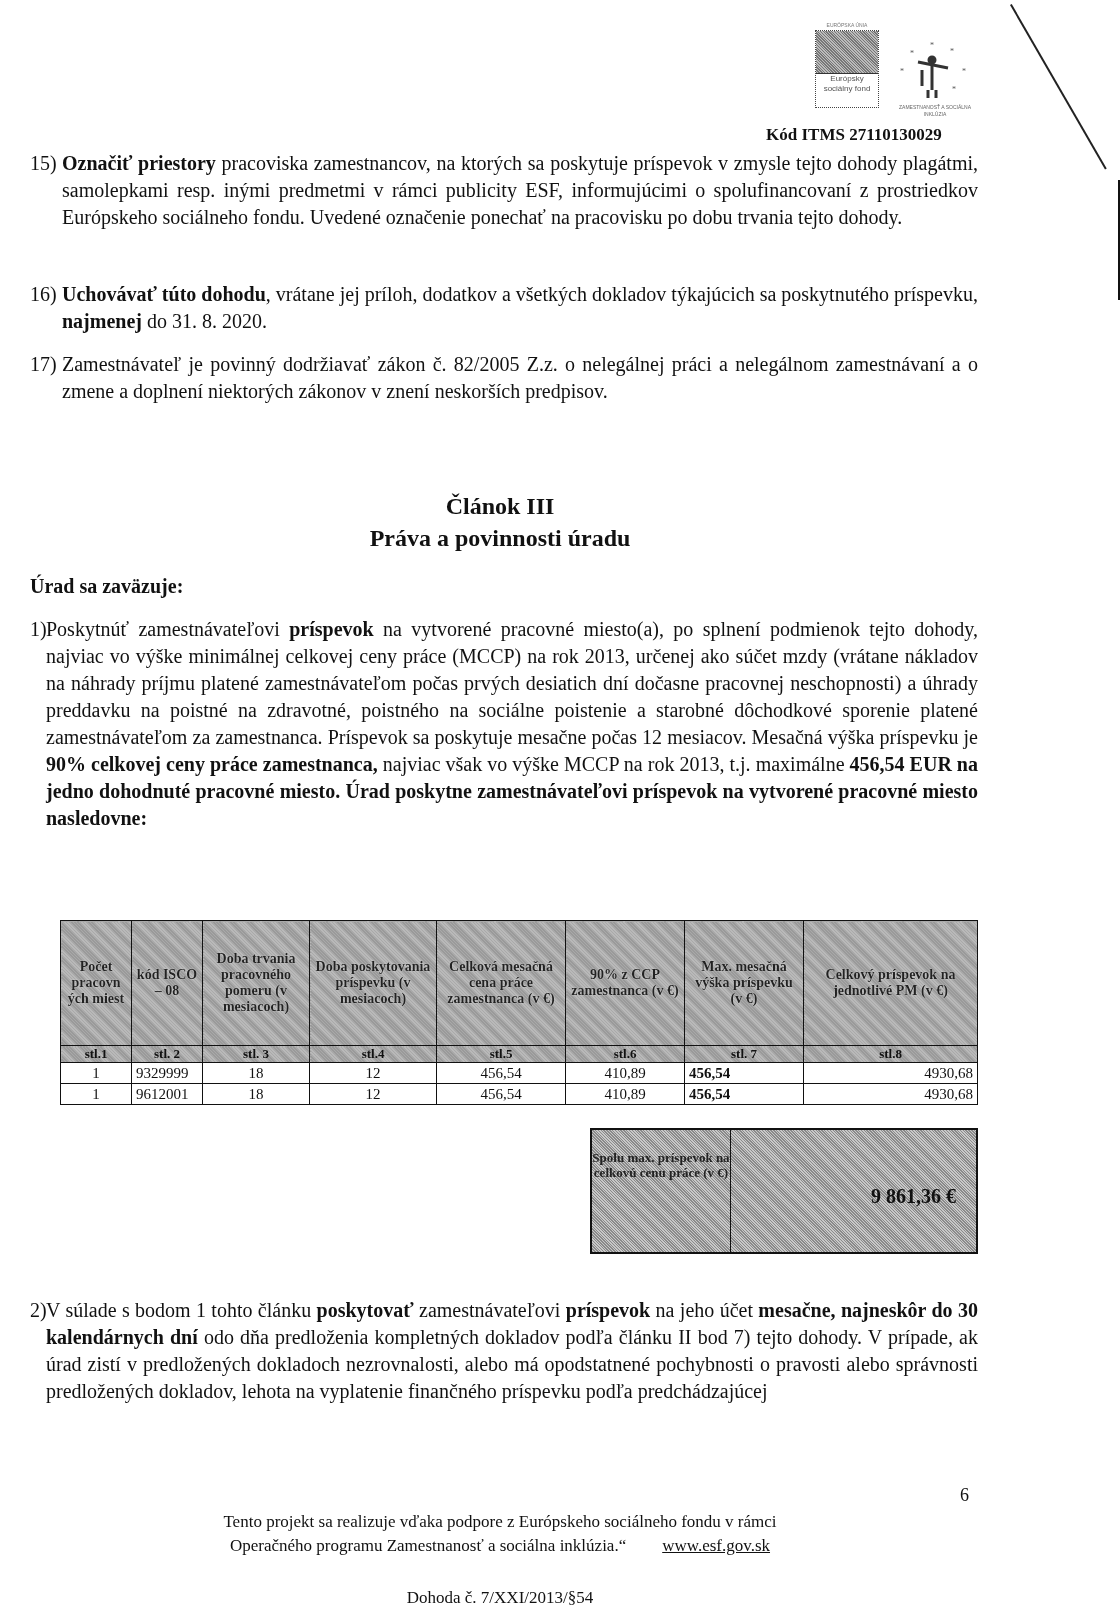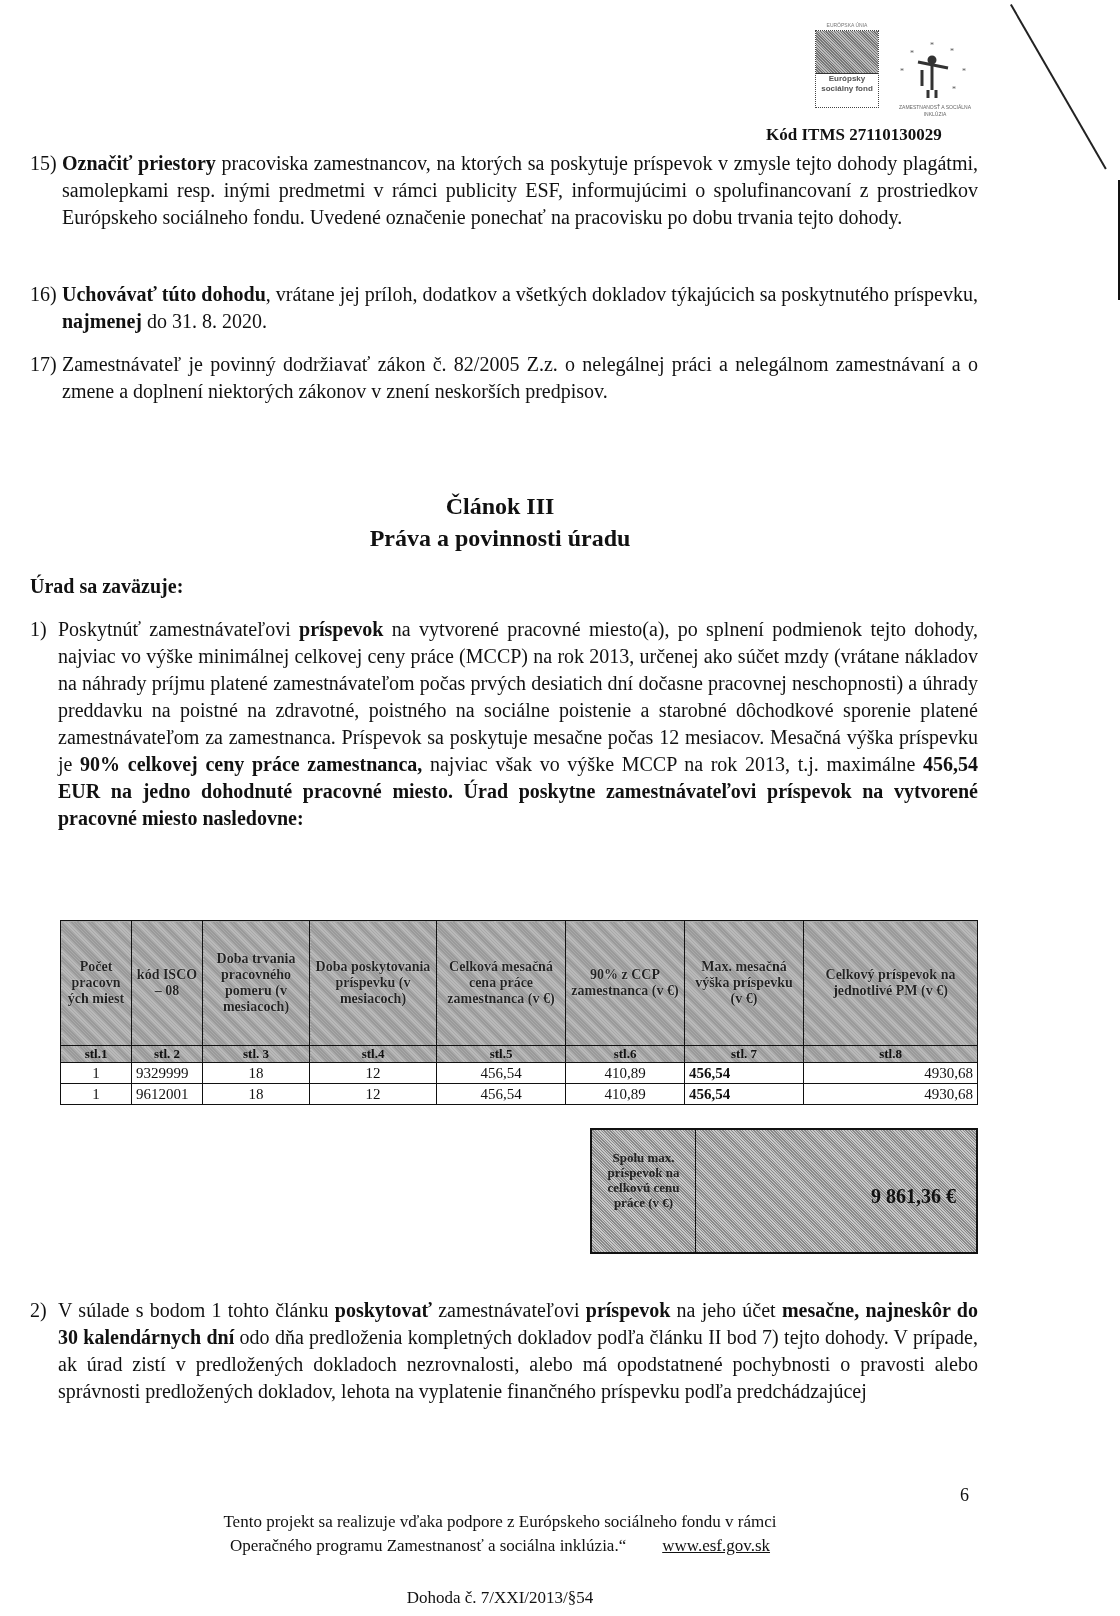--- a/index.html
+++ b/index.html
@@ -15,21 +15,20 @@
     border: 1px dotted #444; box-sizing: border-box;
   }
   .logo-eu .flag {
     height: 42px; background:
       repeating-linear-gradient(45deg,#777 0 1px,#bbb 1px 2px);
     border-bottom: 1px solid #333;
   }
   .logo-eu .txt {
     font-size: 8px; line-height: 10px; text-align: center; color: #555;
     font-family: "Liberation Sans", sans-serif;
-    font-weight: bold;
   }
   .logo-eu-top {
     position:absolute; left: 815px; top: 22px; width: 64px; font-size: 5px;
     text-align:center; color:#777; font-family:"Liberation Sans",sans-serif;
   }
   .logo-zsi {
     position: absolute; left: 890px; top: 38px; width: 90px; height: 80px;
   }
   .logo-zsi .caption {
     position:absolute; left: 0; bottom: 0; width: 90px; font-size: 5px;
@@ -47,21 +46,21 @@
     position: absolute; left: 1118px; top: 180px; width: 2px; height: 120px; background:#111;
   }
 
   
   .item {
     position: absolute; left: 30px; width: 948px;
     font-size: 20px; line-height: 27px; text-align: justify;
   }
   .item .num { position: absolute; left: 0; top: 0; }
   .item .txt { margin-left: 32px; display: block; }
-  .item2 .txt { margin-left: 28px; }
+  .item2 .txt { margin-left: 16px; }
   b { font-weight: bold; }
 
   .heading {
     position: absolute; left: 0; width: 1000px; text-align: center;
     font-weight: bold; font-size: 24px; line-height: 32px;
   }
   .urad {
     position: absolute; left: 30px; top: 575px; font-weight: bold; font-size: 20px;
   }
 
@@ -86,21 +85,21 @@
   table.grid tr.row td { height: 20px; font-size: 15px; }
   table.grid td.r { text-align: right; }
   table.grid td.lb { text-align: left; font-weight: bold; font-size: 16px; }
 
   .sum-box {
     position: absolute; left: 590px; top: 1128px; width: 388px; height: 126px;
     border: 2px solid #111; box-sizing: border-box; display: flex;
     background: repeating-linear-gradient(45deg,#8a8a8a 0 1px,#c8c8c8 1px 2px);
   }
   .sum-label {
-    width: 104px; border-right: 1.5px solid #111; box-sizing: border-box;
+    width: 139px; border-right: 1.5px solid #111; box-sizing: border-box;
     font-weight: bold; font-size: 13px; line-height: 15px; text-align: center;
     padding-top: 20px; color:#222;
   }
   .sum-val {
     flex: 1; text-align: right; font-weight: bold; font-size: 20px;
     padding-top: 55px; padding-right: 20px; color:#111;
   }
 
   .footer-page { position: absolute; left: 960px; top: 1485px; font-size: 18px; }
   .footer-note {

